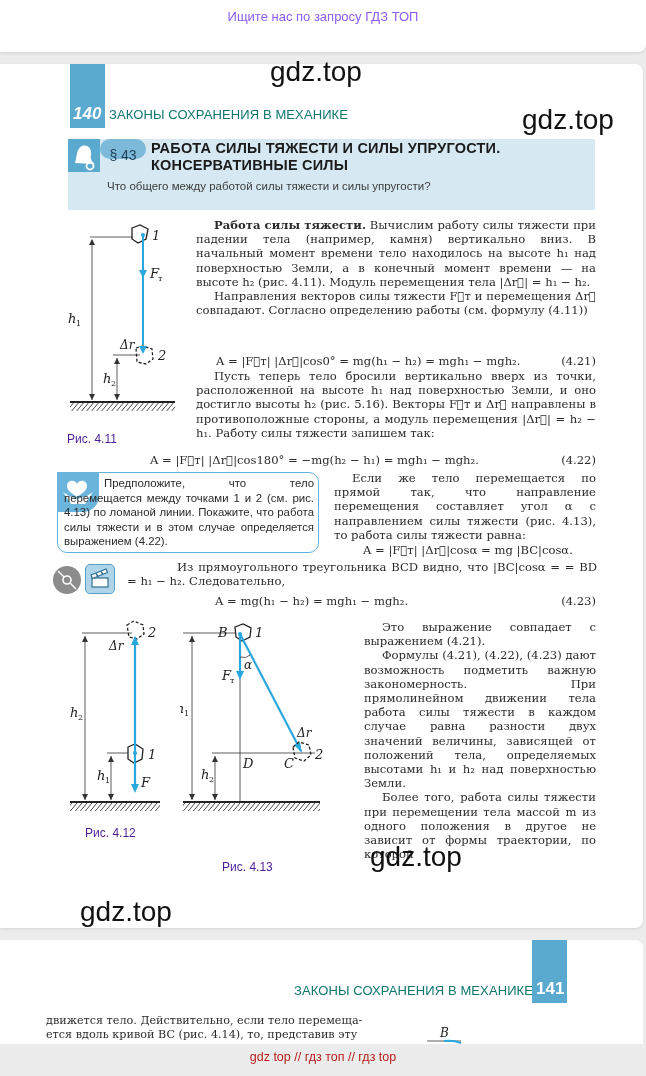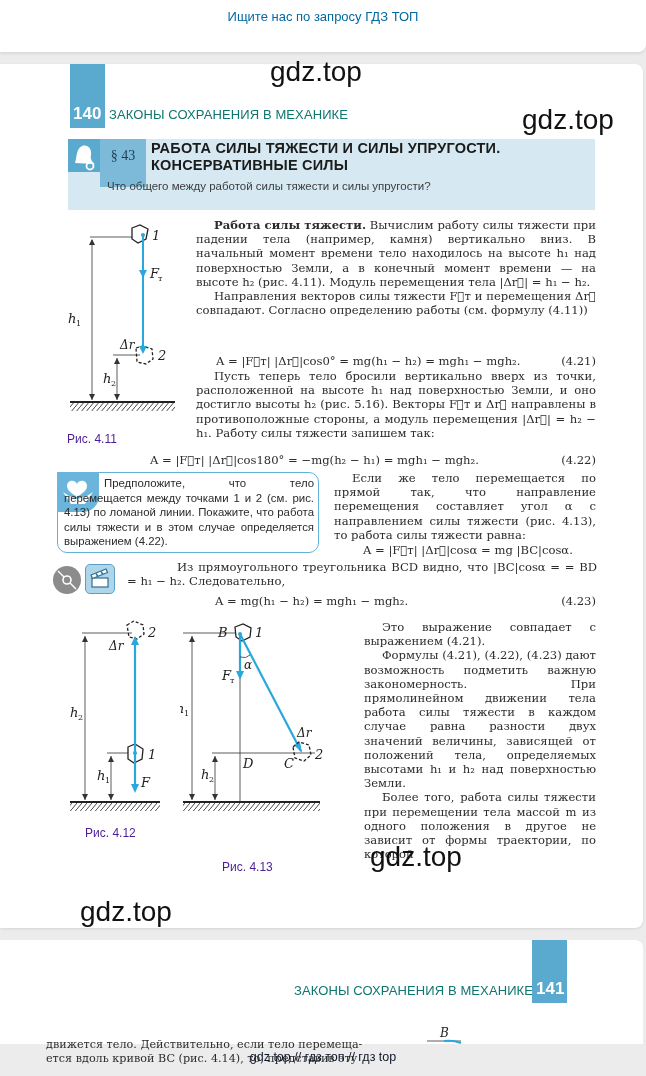--- a/index.html
+++ b/index.html
@@ -1,66 +1,66 @@
 <!DOCTYPE html>
 <html><head>
 <meta charset="utf-8">
 <style>
   * { box-sizing: border-box; margin: 0; padding: 0; }
   html, body { width: 646px; height: 1076px; background: #ececec; overflow: hidden; }
   body { position: relative; font-family: "DejaVu Serif", serif; color: #2b2b2b; }
 
   .topbar { position: absolute; left: 0; top: 0; width: 646px; height: 52px; background: #ffffff; border-radius: 0 0 8px 0; box-shadow: 0 2px 3px rgba(0,0,0,0.08); }
-  .topbar .promo { position: absolute; left: 0; right: 0; top: 9px; text-align: center; font-family: "Liberation Sans", sans-serif; font-size: 13px; color: #0369a1; }
+  .topbar .promo { position: absolute; left: 0; right: 0; top: 9px; text-align: center; font-family: "Liberation Sans", sans-serif; font-size: 13px; color: #8b5cf6; }
 
   .page { position: absolute; left: 0; top: 64px; width: 643px; height: 864px; background: #ffffff; border-radius: 0 8px 8px 0; box-shadow: 0 1px 3px rgba(0,0,0,0.1); overflow: hidden; }
   .page2 { position: absolute; left: 0; top: 940px; width: 643px; height: 104px; background: #ffffff; border-radius: 0 8px 0 0; overflow: hidden; }
 
   .wm { position: absolute; font-family: "Liberation Sans", sans-serif; color: #111; font-size: 28px; letter-spacing: 0px; }
 
   .pnum { position: absolute; background: #5aa9cf; color: #fff; font-family: "Liberation Sans", sans-serif; font-weight: bold; font-size: 17px; }
   .runhead { position: absolute; font-family: "Liberation Sans", sans-serif; font-size: 13px; color: #0f766e; letter-spacing: 0.1px; }
 
   .sec-band { position: absolute; left: 68px; top: 139px; width: 527px; height: 71px; background: #d6e9f2; }
   .sec-icon { position: absolute; left: 68px; top: 139px; width: 32px; height: 33px; background: #5aa9cf; }
-  .sec-num { position: absolute; left: 100px; top: 139px; width: 46px; height: 48px; background: #7dbad9; color: #1f3f55; font-family: Liberation Serif, serif; font-size: 14px; line-height: 33px; text-align: center; }
+  .sec-num { position: absolute; left: 100px; top: 139px; width: 46px; height: 20px; background: #7dbad9; color: #1f3f55; font-family: Liberation Sans, sans-serif; font-size: 14px; line-height: 33px; text-align: center; border-radius: 12px; }
   .sec-title { position: absolute; left: 151px; top: 140px; width: 440px; font-family: "Liberation Sans", sans-serif; font-weight: bold; font-size: 14.5px; line-height: 17px; color: #1b1b1b; letter-spacing: 0.2px; }
   .sec-q { position: absolute; left: 107px; top: 180px; width: 480px; font-family: "Liberation Sans", sans-serif; font-size: 11.5px; line-height: 13px; color: #3c3c3c; }
 
   .text { position: absolute; font-size: 11.6px; line-height: 14.2px; text-align: justify; color: #2b2b2b; }
   .text p { text-indent: 18px; }
   .formula { position: absolute; font-size: 11.6px; line-height: 14px; color: #2b2b2b; white-space: nowrap; }
   .formula .num { position: absolute; right: 0; top: 0; }
   b { font-weight: bold; }
 
   .caption { position: absolute; font-family: "Liberation Sans", sans-serif; font-size: 12px; color: #4c1d95; }
 
   .task { position: absolute; left: 57px; top: 472px; width: 262px; height: 81px; border: 1.5px solid #63b2d9; border-radius: 10px; border-top-left-radius: 0; }
   .task-icon { position: absolute; left: 57px; top: 472px; width: 42px; height: 40px; background: #6bb5dc; border-radius: 0 0 16px 0; }
   .task-text { position: absolute; left: 64px; top: 476px; width: 250px; font-family: "Liberation Sans", sans-serif; font-size: 11.4px; line-height: 14.6px; color: #2b2b2b; text-align: justify; }
 
   .disc-icon { position: absolute; left: 53px; top: 566px; width: 28px; height: 28px; border-radius: 50%; background: #8c8c8c; }
   .clap-icon { position: absolute; left: 85px; top: 564px; width: 30px; height: 30px; border-radius: 5px; background: #aed5ea; border: 1.5px solid #5a9fc5; }
 
-  .footer-links { position: absolute; left: 0; right: 0; top: 1050px; text-align: center; font-family: "Liberation Sans", sans-serif; font-size: 12.5px; color: #0f172a; }
+  .footer-links { position: absolute; left: 0; right: 0; top: 1050px; text-align: center; font-family: "Liberation Sans", sans-serif; font-size: 12.5px; color: #b91c1c; }
   svg text { font-family: "DejaVu Serif", serif; }
 </style>
 </head>
 <body>
 
 <div class="topbar">
   <div class="promo">Ищите нас по запросу ГДЗ ТОП</div>
 </div>
 
 <div class="page"></div>
 
 <div class="wm" style="left:270px; top:56px;">gdz.top</div>
 <div class="wm" style="left:522px; top:104px;">gdz.top</div>
 
-<div class="pnum" style="left:70px; top:64px; width:35px; height:64px; padding-top:40px; padding-left:3px;">140</div>
+<div class="pnum" style="left:70px; top:64px; width:35px; height:64px; padding-top:40px; padding-left:3px;font-style:italic;">140</div>
 <div class="runhead" style="left:109px; top:107px;">ЗАКОНЫ СОХРАНЕНИЯ В МЕХАНИКЕ</div>
 
 <div class="sec-band"></div>
 <div class="sec-icon">
   <svg width="32" height="33" viewBox="0 0 32 33">
     <path d="M7 24 C9 18 8 10 14 7 C20 5 24 10 23 16 C22 20 24 23 27 25 Z" fill="#ffffff"></path>
     <circle cx="22" cy="27" r="3.5" fill="none" stroke="#ffffff" stroke-width="1.8"></circle>
   </svg>
 </div>
 <div class="sec-num">§ 43</div>
@@ -232,21 +232,21 @@
   <p>Формулы (4.21), (4.22), (4.23) дают возможность подметить важную закономерность. При прямолинейном движении тела работа силы тяжести в каждом случае равна разности двух значений величины, зависящей от положений тела, определяемых высотами h₁ и h₂ над поверхностью Земли.</p>
   <p>Более того, работа силы тяжести при перемещении тела массой m из одного положения в другое не зависит от формы траектории, по которой</p>
 </div>
 
 <div class="wm" style="left:370px; top:841px;">gdz.top</div>
 <div class="wm" style="left:80px; top:896px;">gdz.top</div>
 
 <div class="page2"></div>
 <div class="runhead" style="left:294px; top:983px;">ЗАКОНЫ СОХРАНЕНИЯ В МЕХАНИКЕ</div>
 <div class="pnum" style="left:532px; top:940px; width:35px; height:63px; padding-top:39px; padding-left:4px;">141</div>
-<div class="text" style="left:46px; top:1014px; width:353px; font-size:11.2px; line-height:14.2px;margin-top:24px;">
+<div class="text" style="left:46px; top:1014px; width:353px; font-size:11.2px; line-height:14.2px;">
   <div style="text-align:justify;">движется тело. Действительно, если тело перемеща-</div>
   <div style="text-align:justify;">ется вдоль кривой BC (рис. 4.14), то, представив эту</div>
 </div>
 <svg style="position:absolute; left:425px; top:1027px;" width="40" height="18" viewBox="0 0 40 18">
   <text x="15" y="10" font-size="12" font-style="italic" fill="#222">B</text>
   <line x1="2" y1="14" x2="36" y2="14" stroke="#333" stroke-width="0.8"></line>
   <path d="M19,14 Q28,13 36,16" fill="none" stroke="#2aa7dc" stroke-width="2"></path>
 </svg>
 
 <div class="footer-links">gdz top // гдз топ // гдз top</div>

